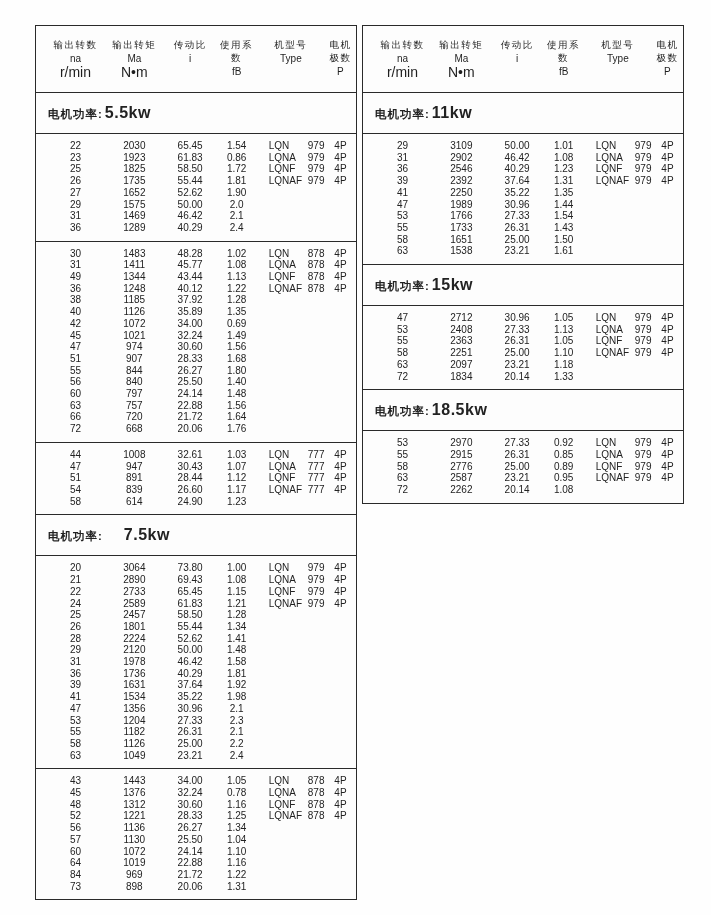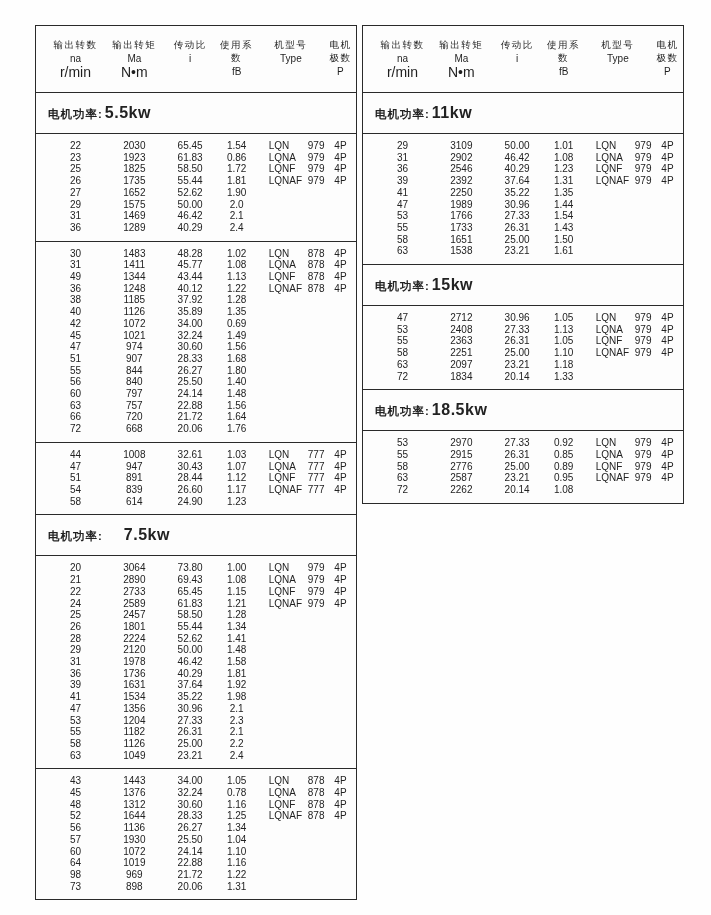--- a/index.html
+++ b/index.html
@@ -650,21 +650,21 @@
             <div class="cell">30.60</div>
             <div class="cell">1.16</div>
             <div class="cell type">
               <span class="model">LQNF</span>
               <span>878</span>
             </div>
             <div class="cell pole">4P</div>
           </div>
           <div class="row">
             <div class="cell">52</div>
-            <div class="cell">1644</div>
+            <div class="cell">1221</div>
             <div class="cell">28.33</div>
             <div class="cell">1.25</div>
             <div class="cell type">
               <span class="model">LQNAF</span>
               <span>878</span>
             </div>
             <div class="cell pole">4P</div>
           </div>
           <div class="row">
             <div class="cell">56</div>
@@ -672,21 +672,21 @@
             <div class="cell">26.27</div>
             <div class="cell">1.34</div>
             <div class="cell type">
               <span class="model"></span>
               <span></span>
             </div>
             <div class="cell pole"></div>
           </div>
           <div class="row">
             <div class="cell">57</div>
-            <div class="cell">1930</div>
+            <div class="cell">1130</div>
             <div class="cell">25.50</div>
             <div class="cell">1.04</div>
             <div class="cell type">
               <span class="model"></span>
               <span></span>
             </div>
             <div class="cell pole"></div>
           </div>
           <div class="row">
             <div class="cell">60</div>
@@ -704,21 +704,21 @@
             <div class="cell">1019</div>
             <div class="cell">22.88</div>
             <div class="cell">1.16</div>
             <div class="cell type">
               <span class="model"></span>
               <span></span>
             </div>
             <div class="cell pole"></div>
           </div>
           <div class="row">
-            <div class="cell">98</div>
+            <div class="cell">84</div>
             <div class="cell">969</div>
             <div class="cell">21.72</div>
             <div class="cell">1.22</div>
             <div class="cell type">
               <span class="model"></span>
               <span></span>
             </div>
             <div class="cell pole"></div>
           </div>
           <div class="row">

